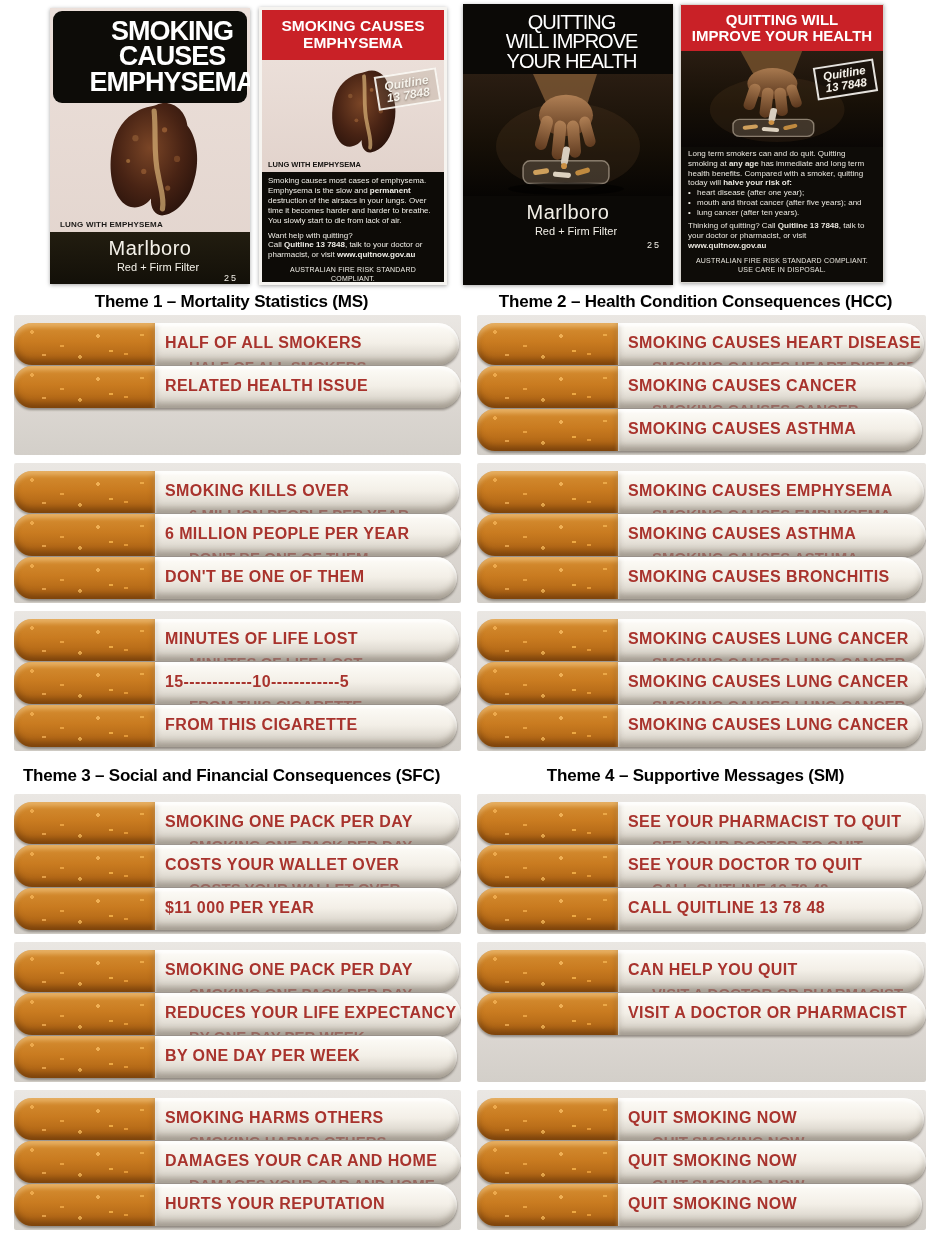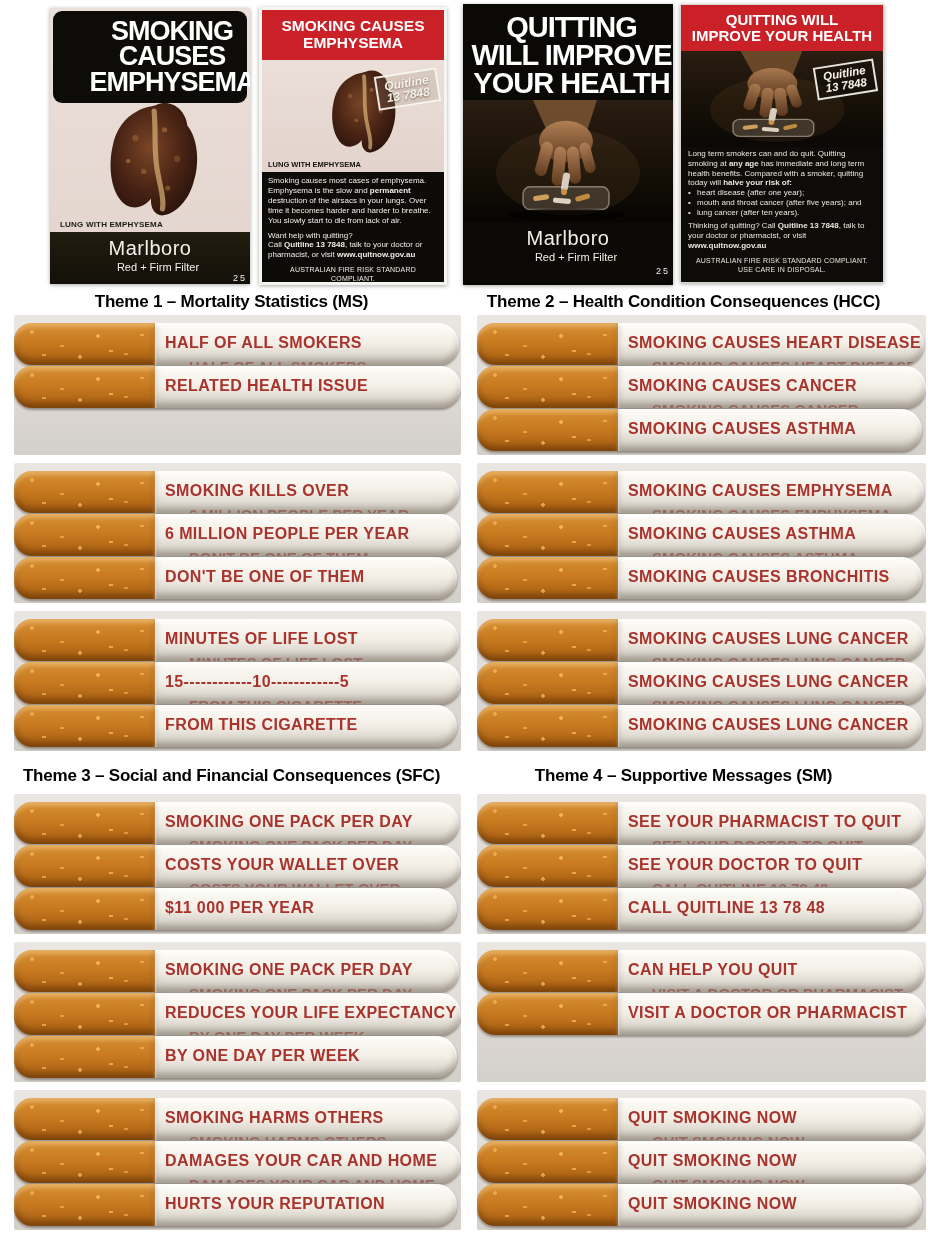--- a/index.html
+++ b/index.html
@@ -17,21 +17,21 @@
   .pack1 { left:50px; top:8px; width:200px; height:276px; background:linear-gradient(180deg,#ece0da,#e2d4cd); }
   .p1-warning { margin:3px; background:#0d0c08; border-radius:9px; height:92px;
     display:flex; flex-direction:column; align-items:center; justify-content:center;
     color:#fff; font-weight:bold; font-size:27px; line-height:.95; letter-spacing:-1px;padding-left:44px; }
   .p1-mid { position:relative; height:126px; }
   .lung-svg { position:absolute; left:50%; top:-14px; transform:translateX(-46%); width:104px; height:136px; }
   .img-caption { position:absolute; left:10px; bottom:3px; font-size:8px; font-weight:bold; color:#1c1a18; letter-spacing:.2px; }
   .p1-bottom { height:55px; background:linear-gradient(180deg,#221d10,#120f08); position:relative; text-align:center; color:#f4f1e9; }
   .brand { font-size:20px; padding-top:5px; letter-spacing:.5px; }
   .variant { font-size:11px; margin-top:1px;margin-left:16px; }
-  .count { position:absolute; right:3px; bottom:4px; font-size:9px; letter-spacing:2px; }
+  .count { position:absolute; right:12px; bottom:4px; font-size:9px; letter-spacing:2px; }
 
   
   .pack2 { left:259px; top:7px; width:188px; height:278px; background:#f6f4f0; padding:3px; }
   .red-header { background:#c92127; color:#fff; font-weight:bold; text-align:center;
     display:flex; flex-direction:column; align-items:center; justify-content:center; line-height:1.08; }
   .p2-header { height:50px; font-size:15.5px; }
   .p2-pink { position:relative; height:112px; background:linear-gradient(180deg,#ebdfd9,#e2d3cc); }
   .lung-svg.small { width:76px; height:104px; left:64px; top:0; transform:none; }
   .stamp { position:absolute; border:2px solid rgba(252,250,245,.9); color:#f6f3ec;
     font-weight:bold; font-style:italic; text-align:center; line-height:1.02; padding:3px 7px;
@@ -42,39 +42,39 @@
   .p2-black { background:#0d0b07; height:110px; color:#efede6; padding:4px 6px 18px 6px;
     font-size:8px; line-height:1.24; overflow:hidden; }
   .p2-black p { margin:0; }
   .p2-help-head { margin-top:5px !important; }
   .b { font-weight:bold; }
   .compliance { text-align:center; font-size:7px; margin-top:5px !important; line-height:1.3; letter-spacing:.2px; }
   .compliance span { display:block; }
 
   
   .pack3 { left:463px; top:4px; width:210px; height:281px; background:#0b0906; color:#fff; }
-  .p3-warning { padding-top:9px; text-align:center; font-weight:bold; font-size:29px; line-height:.97; letter-spacing:-1px;padding-left:7px; }
+  .p3-warning { padding-top:9px; text-align:center; font-weight:normal; font-size:20px; line-height:.97; letter-spacing:-1px;padding-left:7px; }
   .p3-photo { height:122px; margin-top:3px; }
   .hand-svg { width:100%; height:100%; display:block; }
   .p3-bottom { text-align:center; color:#f2efe7; position:relative; height:60px; }
   .p3-bottom .count { bottom:6px; }
 
   
   .pack4 { left:680px; top:4px; width:204px; height:279px; background:#0e0c08; border:1px solid #d8d5cf; }
   .p4-header { height:46px; font-size:15px; }
   .p4-photo { position:relative; height:96px; }
   .p4-stamp { right:7px; top:12px; font-size:11.5px; background:rgba(15,12,8,.45); }
   .p4-text { padding:2px 7px 0 7px; color:#e9e6de; font-size:8px; line-height:1.22; overflow:hidden; }
   .p4-text p { margin:0; }
   .p4-bullet { display:flex; }
   .p4-bullet .dot { width:9px; flex:none; }
   .p4-outro { margin-top:4px !important; }
 
   
-  .theme-headings { display:grid; grid-template-columns:447px 449px; column-gap:4px;
+  .theme-headings { display:grid; grid-template-columns:447px 449px; column-gap:16px;
     padding-left:8px; align-items:center; height:27px; }
   .theme-headings h2 { font-size:17px; font-weight:bold; color:#000; text-align:center; letter-spacing:-.2px; }
   .section2 .theme-headings { height:36px; margin-top:7px; }
 
   .groups-grid { display:grid; grid-template-columns:447px 449px; column-gap:16px; row-gap:8px; padding-left:14px; }
 
   .cig-group { height:140px; background:linear-gradient(180deg,#eae7e3 0%,#ded9d4 55%,#d3cfc9 100%);
     padding-top:8px; overflow:hidden; border-radius:2px; }
   .cig { display:flex; height:42px; margin-bottom:1px; width:99.6%;
     filter:drop-shadow(0 2px 1px rgba(60,50,40,.45)); }

